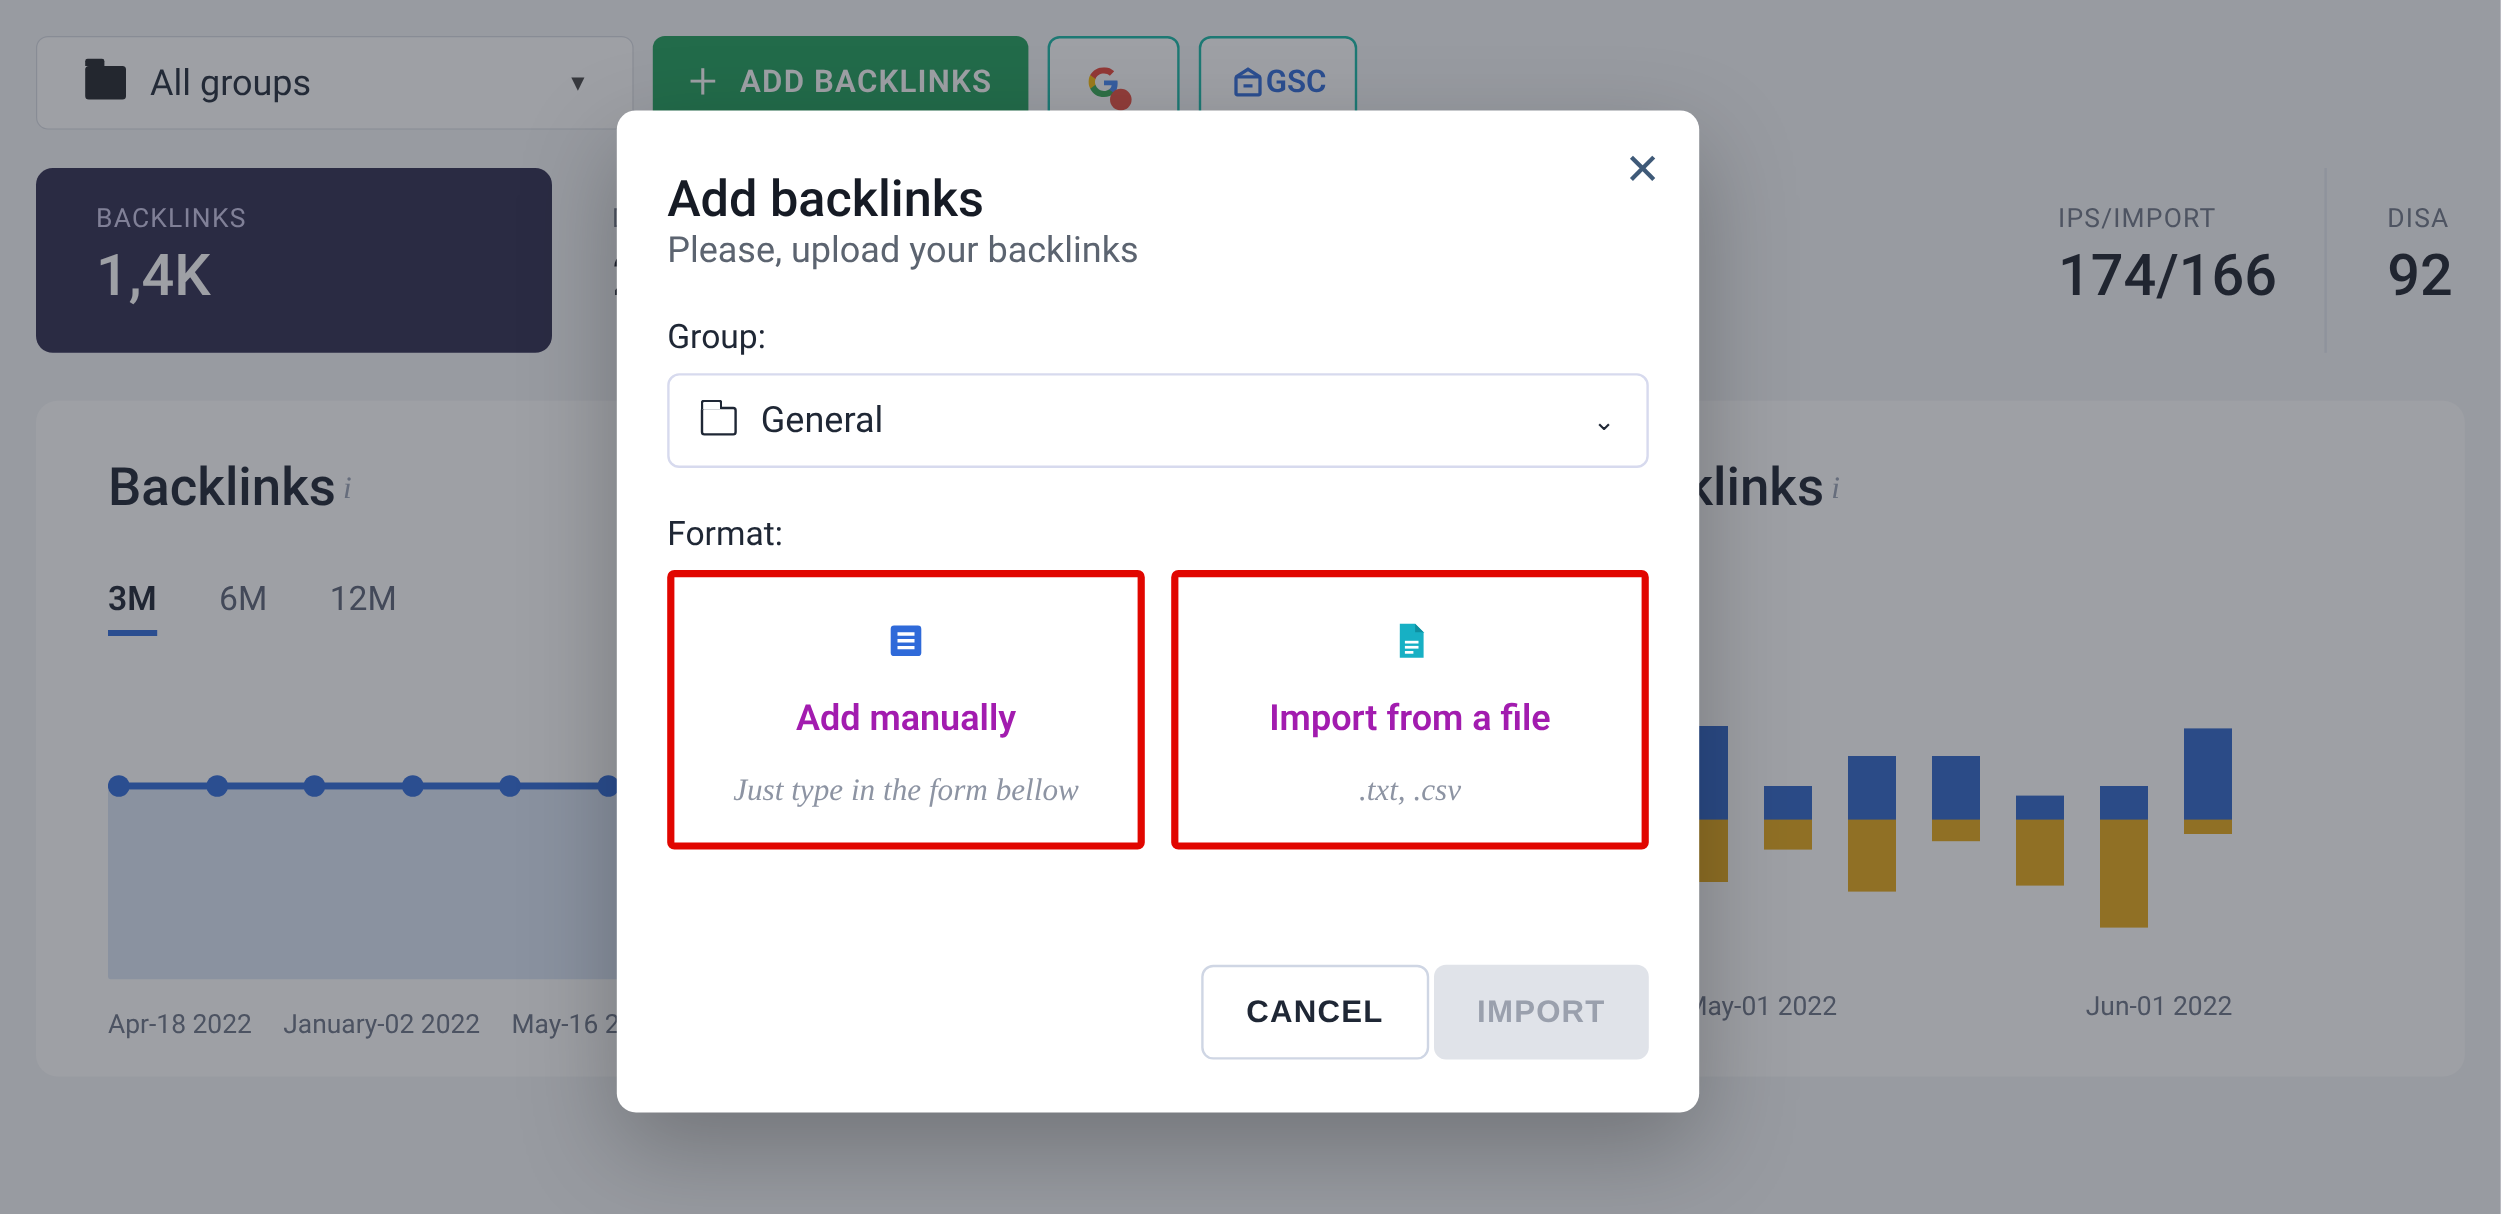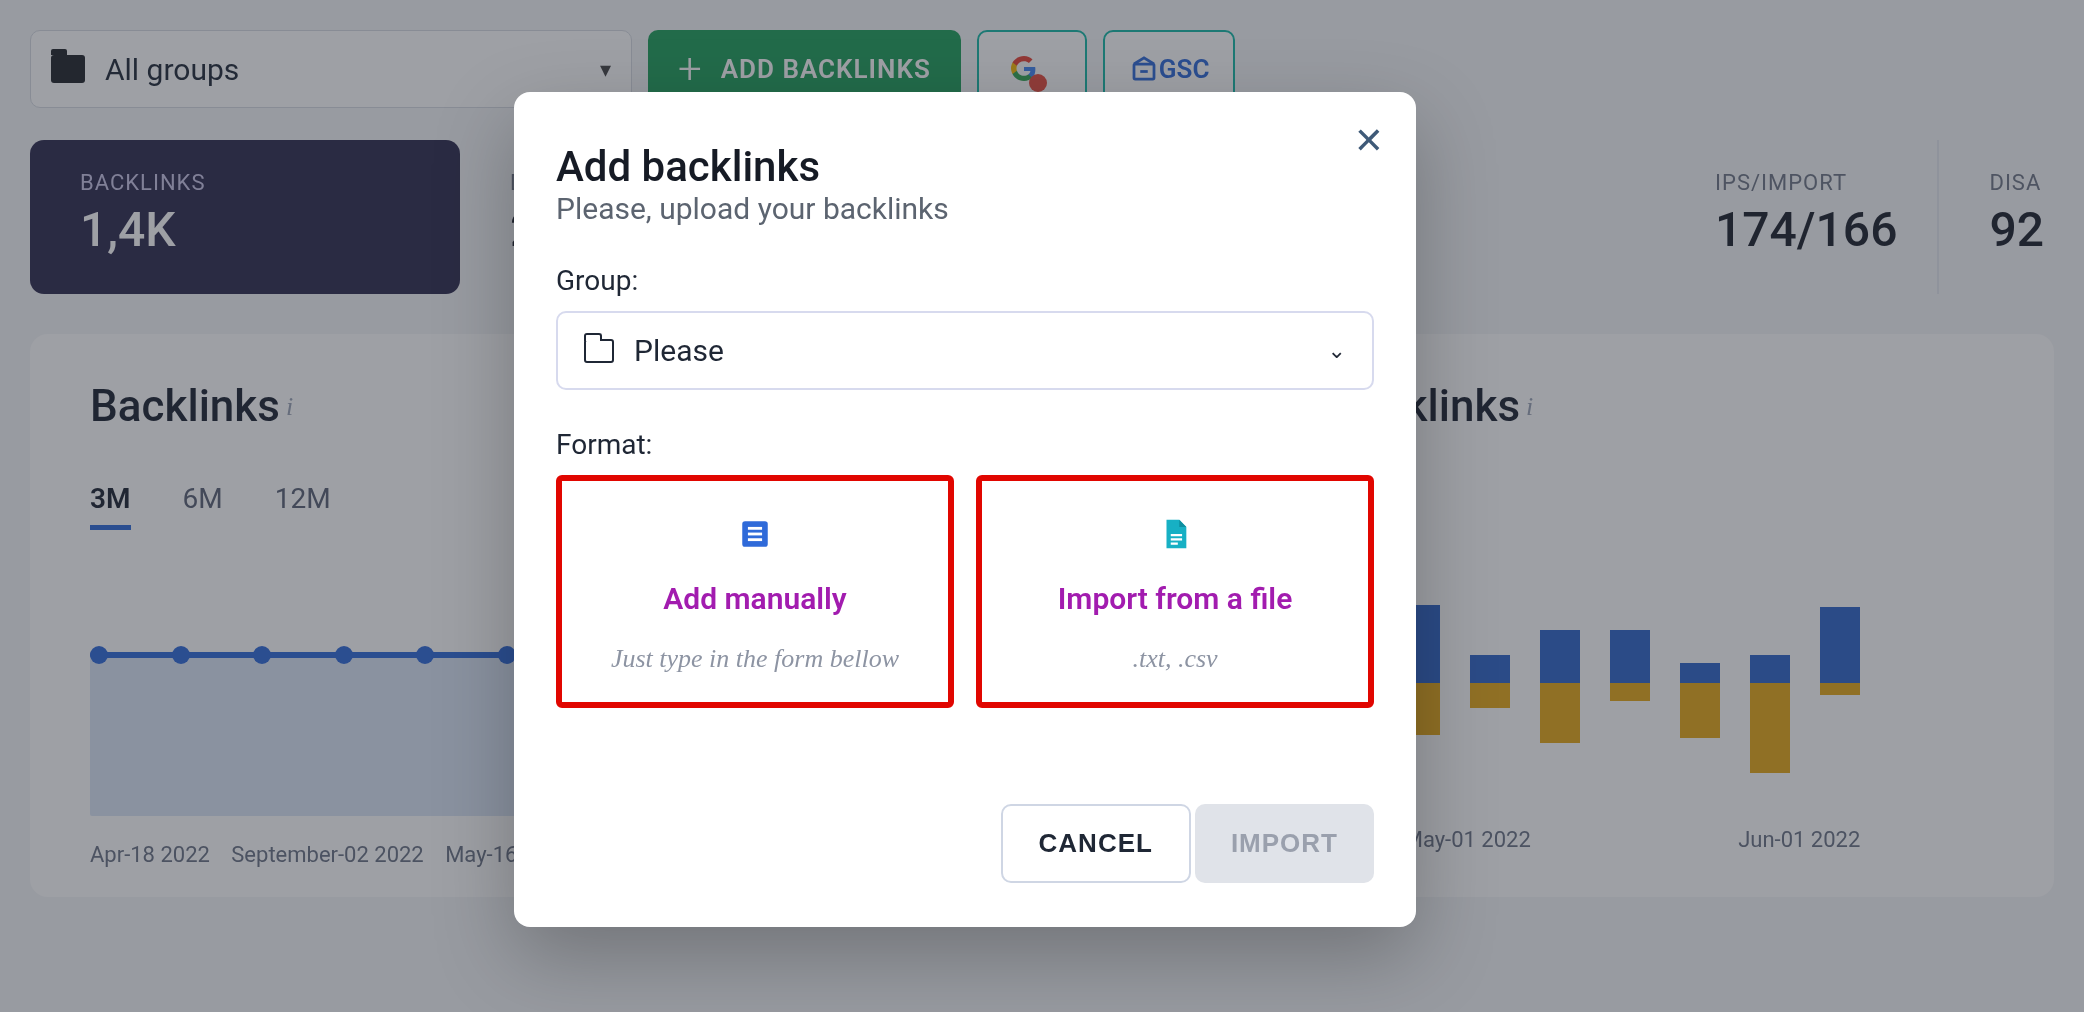--- a/index.html
+++ b/index.html
@@ -3,21 +3,21 @@
 <meta charset="utf-8">
 <style>
   * { box-sizing: border-box; margin: 0; padding: 0; }
   html, body { width: 2084px; height: 1012px; font-family: -apple-system, BlinkMacSystemFont, "Segoe UI", Roboto, Arial, sans-serif; background: #f5f6f8; overflow: hidden; position: relative; }
 
   
   .page { width: 100%; height: 100%; position: relative; }
   .dim-overlay { position: absolute; inset: 0; background: rgba(40,45,55,0.45); z-index: 50; }
 
   .top-row { display: flex; align-items: center; gap: 16px; padding: 30px 30px 0 30px; }
-  .group-select { display: flex; align-items: center; gap: 20px; background: #fff; border: 1px solid #d7dbe2; border-radius: 10px; padding: 16px 20px; width: 602px; height: 78px; }
+  .group-select { display: flex; align-items: center; gap: 20px; background: #fff; border: 1px solid #d7dbe2; border-radius: 10px; padding: 16px 40px; width: 498px; height: 78px; }
   .group-select .folder { width: 34px; height: 28px; background: #1f2328; border-radius: 3px; position: relative; }
   .group-select .folder::before { content:""; position:absolute; top:-6px; left:0; width:16px; height:6px; background:#1f2328; border-radius:2px 2px 0 0; }
   .group-select .label { font-size: 30px; color:#1f2937; font-weight: 450; }
   .group-select .chev { margin-left:auto; font-size: 22px; color:#444; }
 
   .btn-primary { display:flex; align-items:center; gap:18px; background:#1e9e5a; color:#fff; border-radius:10px; padding: 20px 30px; font-size:26px; letter-spacing:1px; font-weight:600; height:78px; }
   .btn-primary .plus { font-size: 42px; font-weight: 300; line-height: 0; }
 
   .btn-outline { display:flex; align-items:center; background:#fff; border:2px solid #14b8a6; color:#2f6ad9; border-radius:10px; padding: 16px 24px; font-size:26px; font-weight:600; height:78px; }
   .g-badge { width:42px; height:42px; border-radius:50%; background:#fff; display:flex; align-items:center; justify-content:center; font-weight:700; position:relative; }
@@ -157,21 +157,21 @@
         <div class="chart-line"></div>
         <div class="dot" style="left:0%"></div>
         <div class="dot" style="left:8%"></div>
         <div class="dot" style="left:16%"></div>
         <div class="dot" style="left:24%"></div>
         <div class="dot" style="left:32%"></div>
         <div class="dot" style="left:40%"></div>
       </div>
       <div class="axis-labels">
         <span>Apr-18 2022</span>
-        <span>September-02 2022</span>
+        <span>January-02 2022</span>
         <span>May-16 2022</span>
         <span>May-30 2022</span>
         <span>Jun-13 2022</span>
         <span>Jun-27 2022</span>
         <span>Jul-11 …</span>
       </div>
     </div>
 
     <div class="card">
       <h2>ost backlinks</h2><span class="info-i">i</span>
@@ -211,21 +211,21 @@
   <div class="dim-overlay"></div>
 
   <div class="modal">
     <div class="close">✕</div>
     <h1>Add backlinks</h1>
     <div class="sub">Please, upload your backlinks</div>
 
     <div class="field-label">Group:</div>
     <div class="select">
       <div class="folder-o"></div>
-      <div class="val">Please</div>
+      <div class="val">General</div>
       <div class="chev">⌄</div>
     </div>
 
     <div class="field-label">Format:</div>
     <div class="format-row">
       <div class="opt">
         <span class="opt-icon">
           <svg viewBox="0 0 24 24" width="34" height="34" fill="none" stroke="#2f6ad9" stroke-width="2">
               <rect x="3" y="3" width="18" height="18" rx="2" fill="#2f6ad9" stroke="none"></rect>
               <line x1="7" y1="8" x2="17" y2="8" stroke="#fff"></line>

